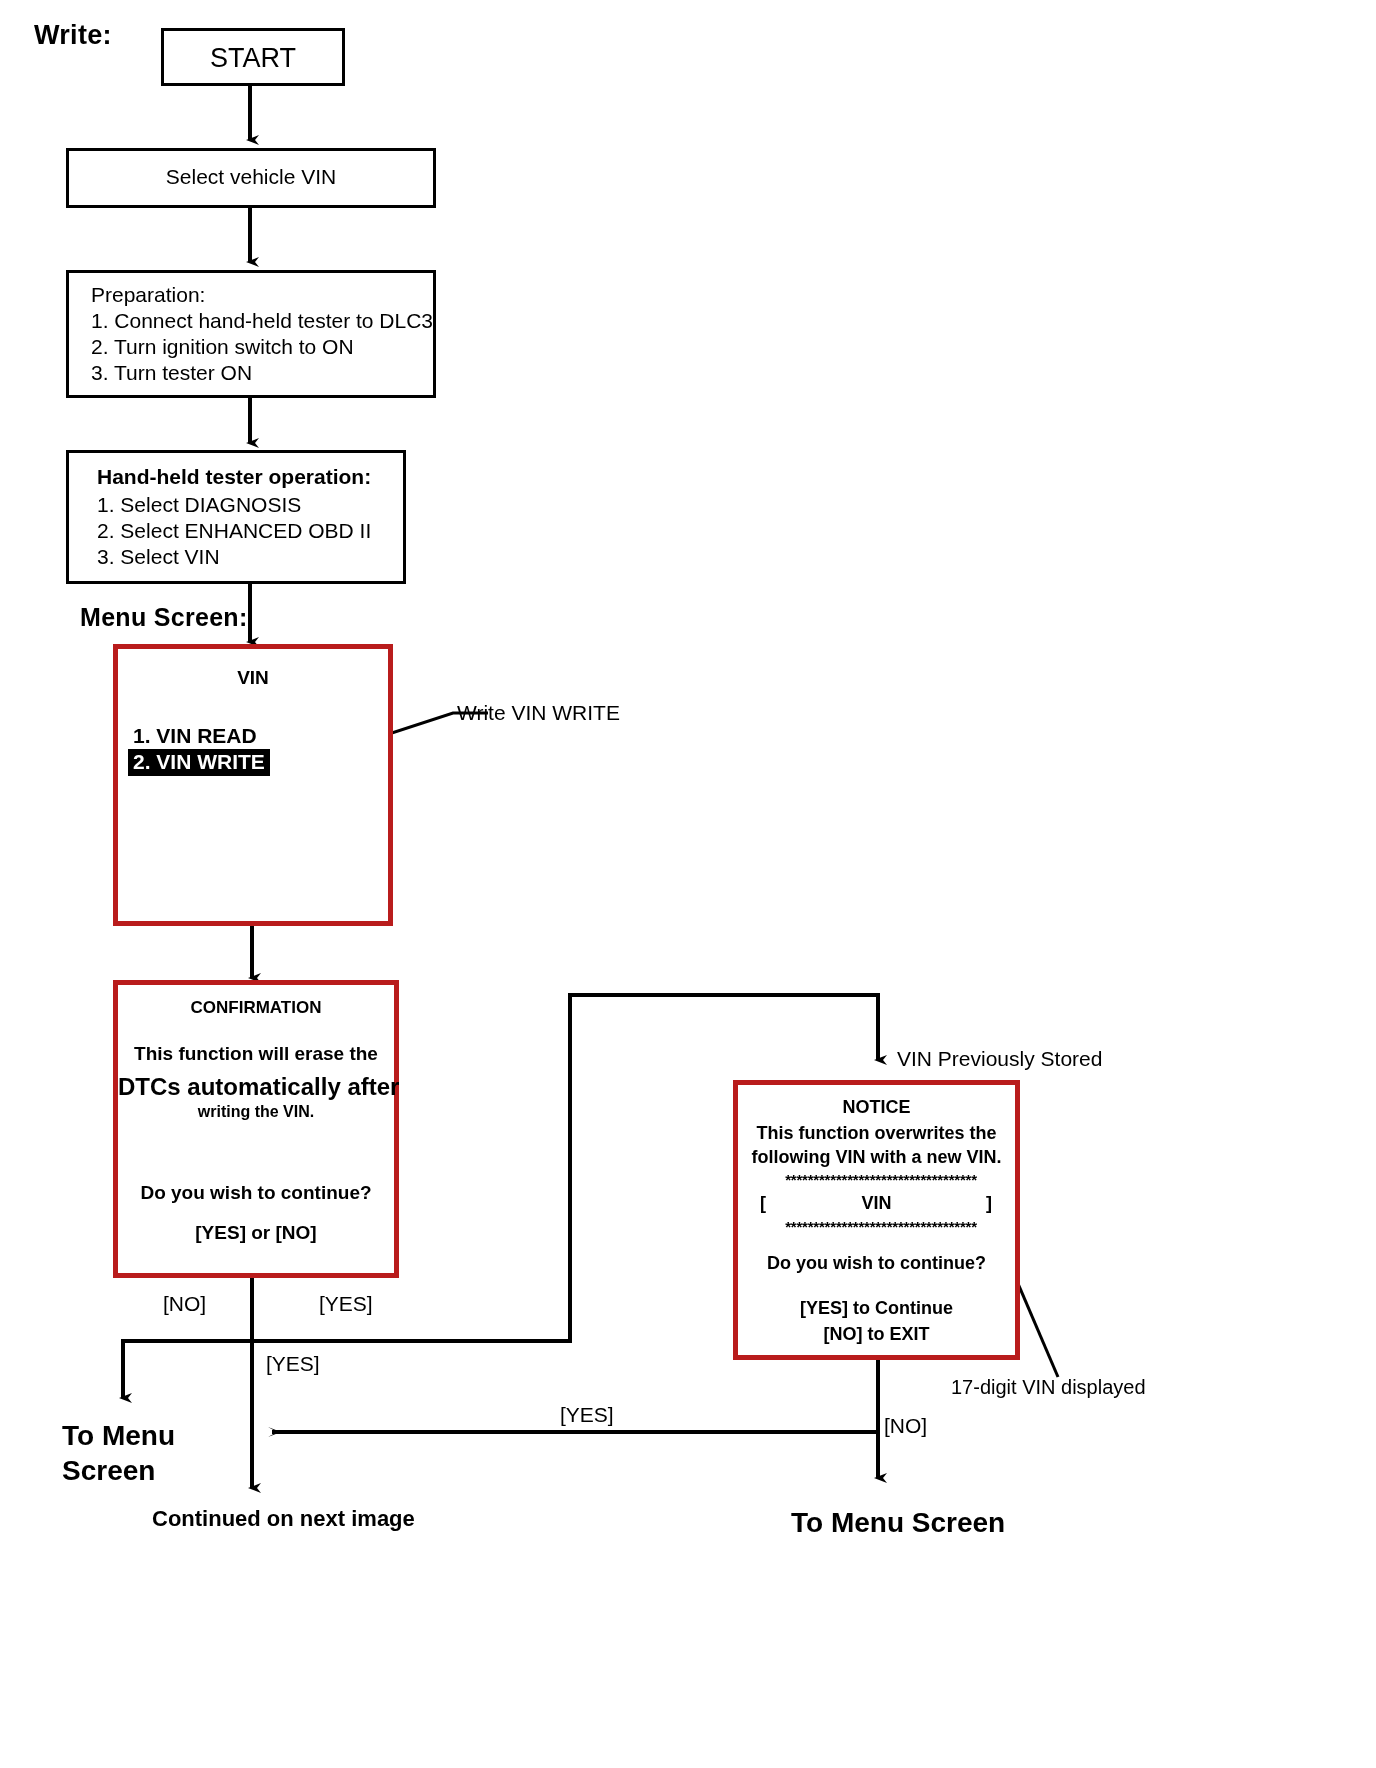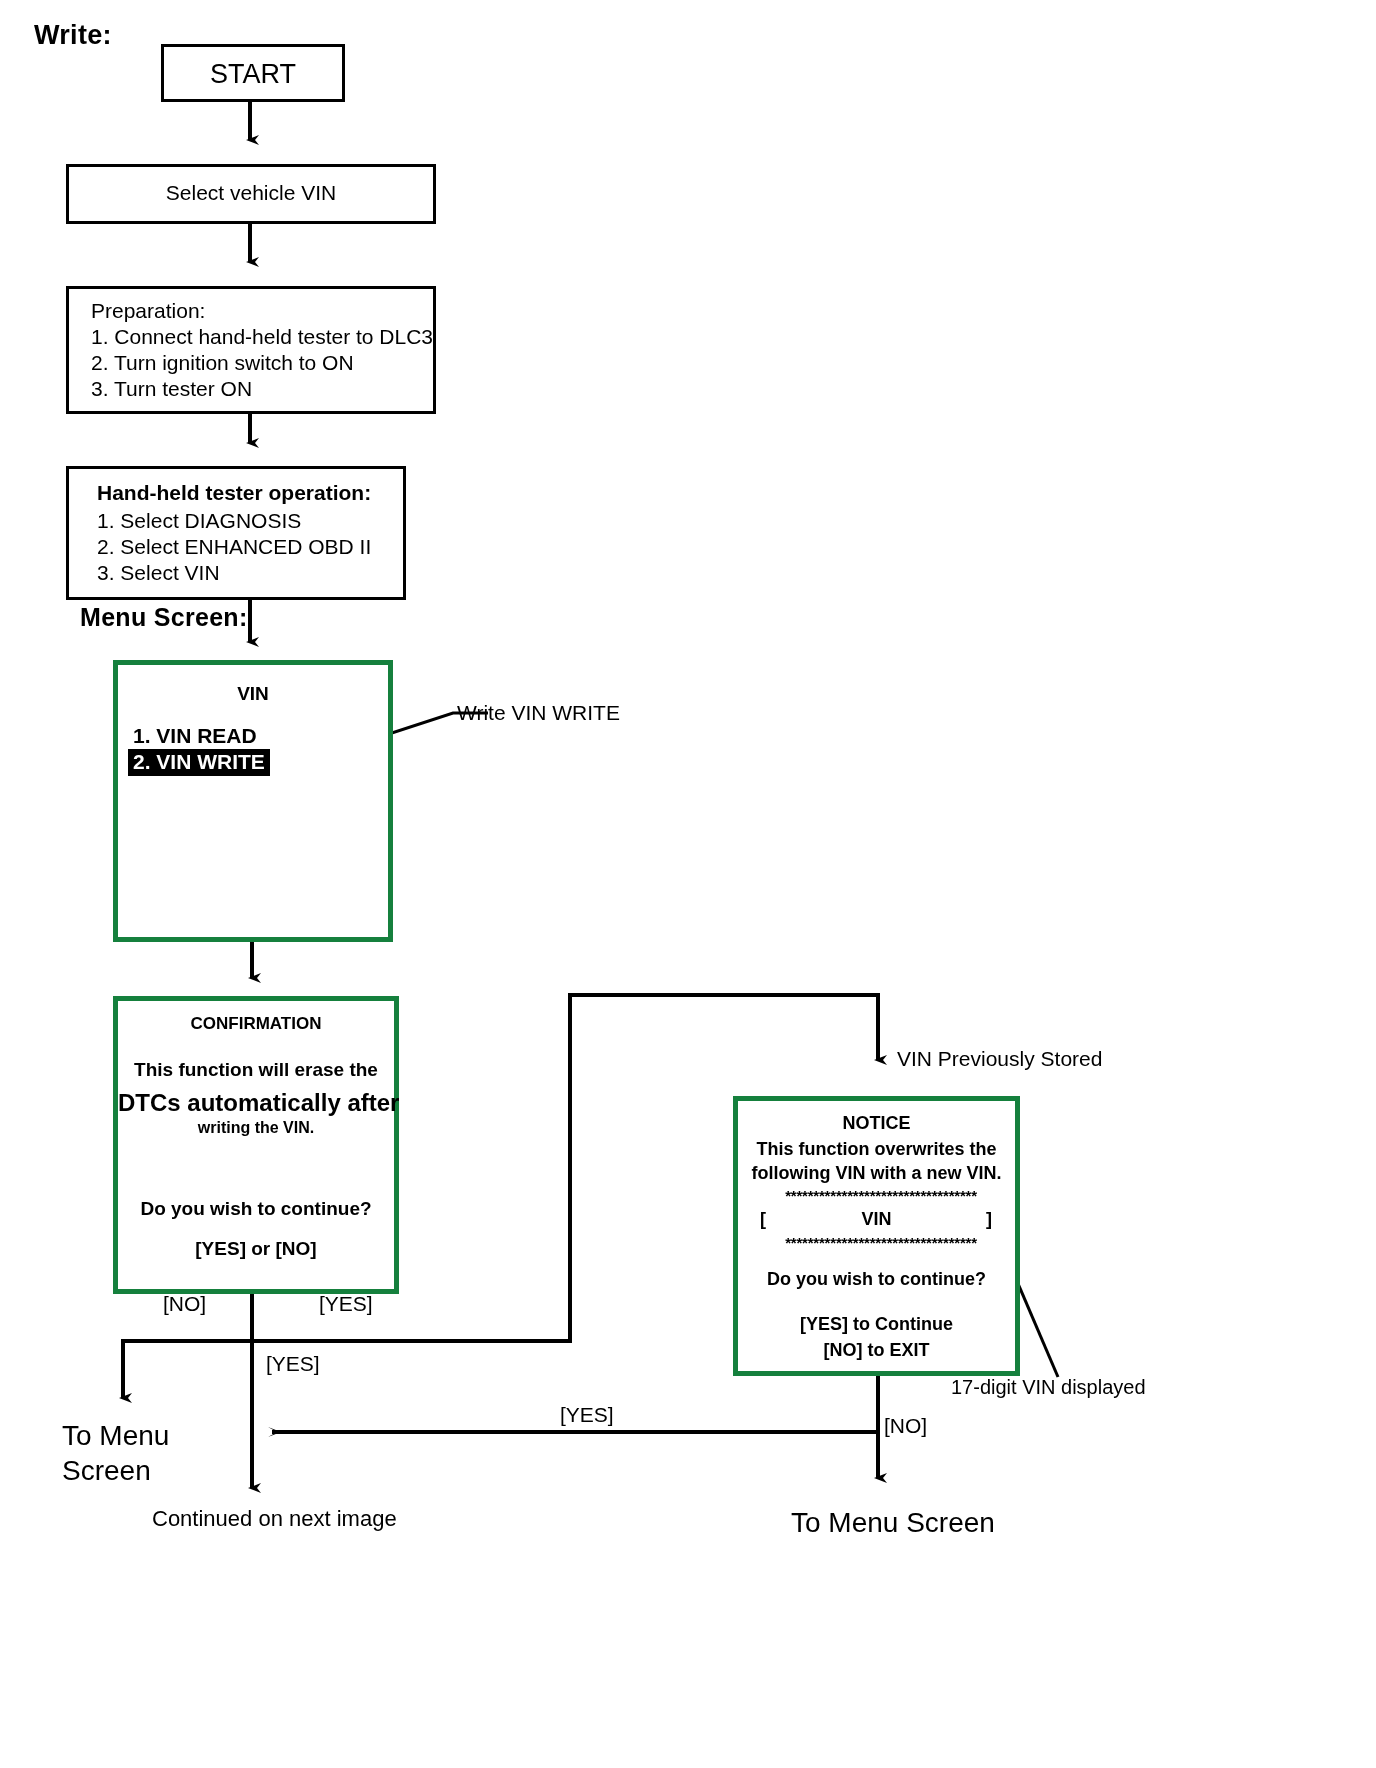--- a/index.html
+++ b/index.html
@@ -27,24 +27,23 @@
     position: absolute;
     left: 0;
     top: 0;
     width: 1376px;
     height: 1768px;
   }
   .box {
     position: absolute;
     box-sizing: border-box;
     background: #ffffff;
-    margin-top: 16px;
   }
   .box.thin  { border: 3px solid #000; }
-  .box.thick { border: 5px solid #15803d; }
+  .box.thick { border: 5px solid #b91c1c; }
 
   .txt {
     position: absolute;
     white-space: pre;
     line-height: 1.18;
   }
   .reg   { font-weight: 400; }
   .bold  { font-weight: 700; }
   .center{ text-align: center; }
   .left  { text-align: center; }
@@ -74,21 +73,21 @@
   }
 
   .edge-label {
     position: absolute;
     font-weight: 400;
     white-space: pre;
   }
 
   .big-text {
     position: absolute;
-    font-weight: 400;
+    font-weight: 700;
     white-space: pre;
     line-height: 1.25;
   }
 </style>
 </head>
 <body>
 
 <div id="diagram-root">
 
   <svg class="flow" viewBox="0 0 1376 1768">

